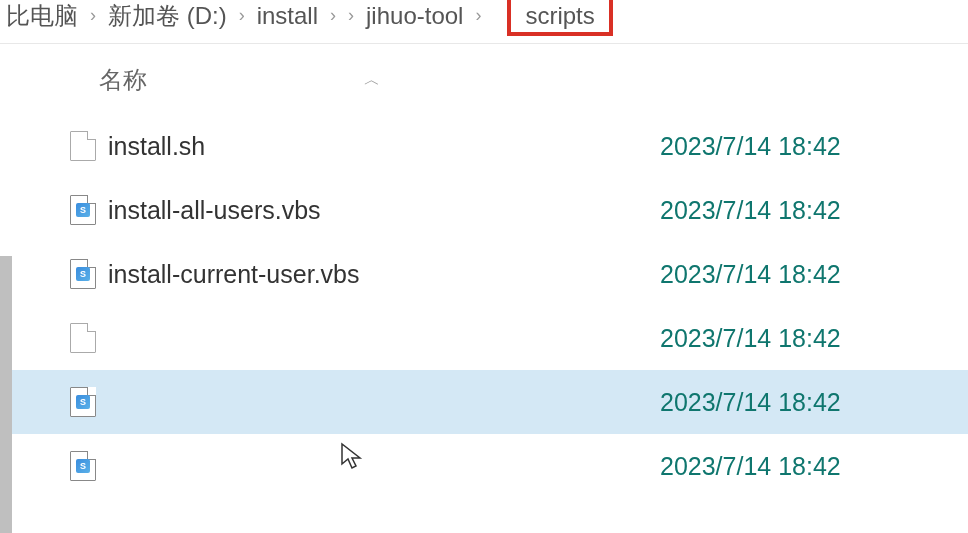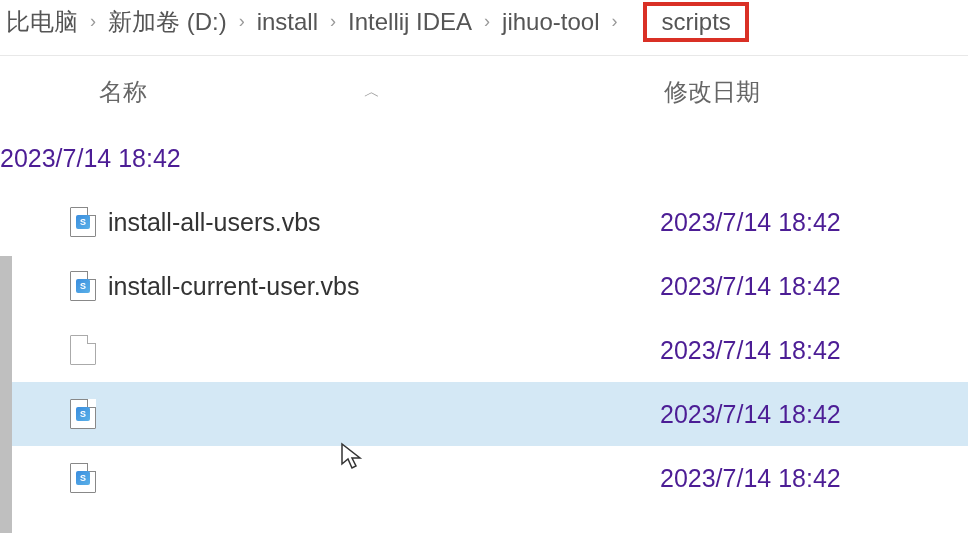--- a/index.html
+++ b/index.html
@@ -11,21 +11,21 @@
       overflow: hidden;
       color: #333;
     }
     .breadcrumb {
       display: flex;
       align-items: center;
       padding: 10px 0 22px 0;
       font-size: 24px;
       color: #555;
       border-bottom: 1px solid #e8e8e8;
-      height: 56px;
+      height: 44px;
     }
     .crumb {
       padding: 0 6px;
       cursor: pointer;
       white-space: nowrap;
     }
     .chev {
       color: #999;
       padding: 0 6px;
       font-size: 18px;
@@ -73,21 +73,21 @@
       background: #d4e8f5;
     }
     .col-name {
       width: 660px;
       display: flex;
       align-items: center;
       padding-left: 70px;
     }
     .col-date {
       flex: 1;
-      color: #4c1d95;
+      color: #0f766e;
     }
     .icon {
       width: 26px;
       height: 30px;
       margin-right: 12px;
       flex-shrink: 0;
       position: relative;
     }
     .icon-blank {
       border: 1.5px solid #aaa;
@@ -161,40 +161,40 @@
 </head>
 <body>
 
 <div class="breadcrumb">
   <span class="crumb">比电脑</span>
   <span class="chev">›</span>
   <span class="crumb">新加卷 (D:)</span>
   <span class="chev">›</span>
   <span class="crumb">install</span>
   <span class="chev">›</span>
-  <span class="crumb">Intellij IDEA</span>
   <span class="chev">›</span>
   <span class="crumb">jihuo-tool</span>
   <span class="chev">›</span>
   <span class="crumb highlight">scripts</span>
 </div>
 
 <div class="content">
   <div class="header-row">
     <div class="col-name-header">
       <span>名称</span>
       <span class="sort-chev">︿</span>
     </div>
-    <div class="col-date-header">
-      <span>修改日期</span>
-    </div>
   </div>
 
   <div id="file-rows">
       <div class="file-row">
+        <div class="col-name">
+          <div class="icon icon-blank"></div>
+          <span>install.sh</span>
+        </div>
         <div class="col-date">2023/7/14 18:42</div>
       </div>
       <div class="file-row">
         <div class="col-name">
           <div class="icon icon-vbs">
             <div class="vbs-inner">S</div>
           </div>
           <span>install-all-users.vbs</span>
         </div>
         <div class="col-date">2023/7/14 18:42</div>

